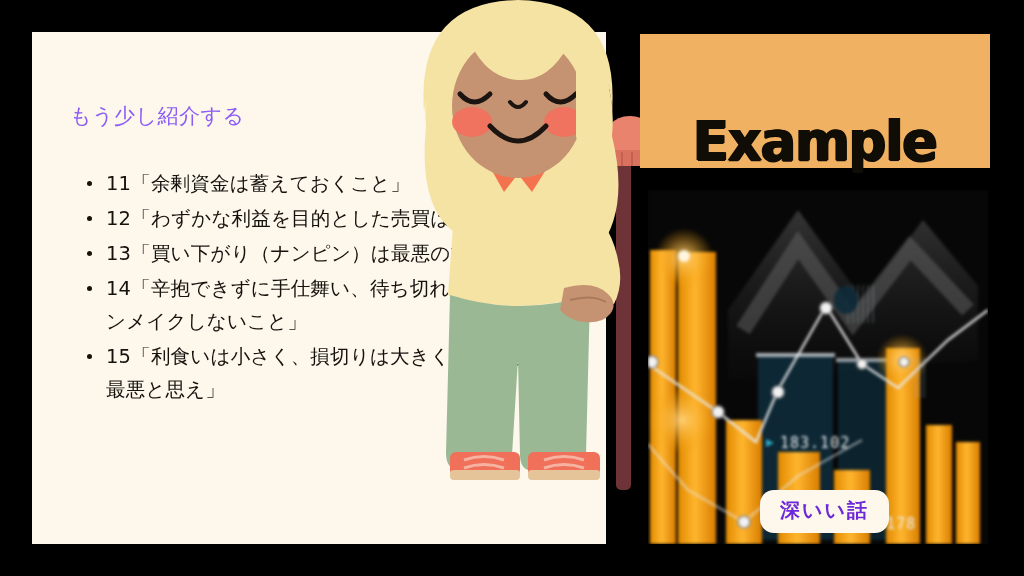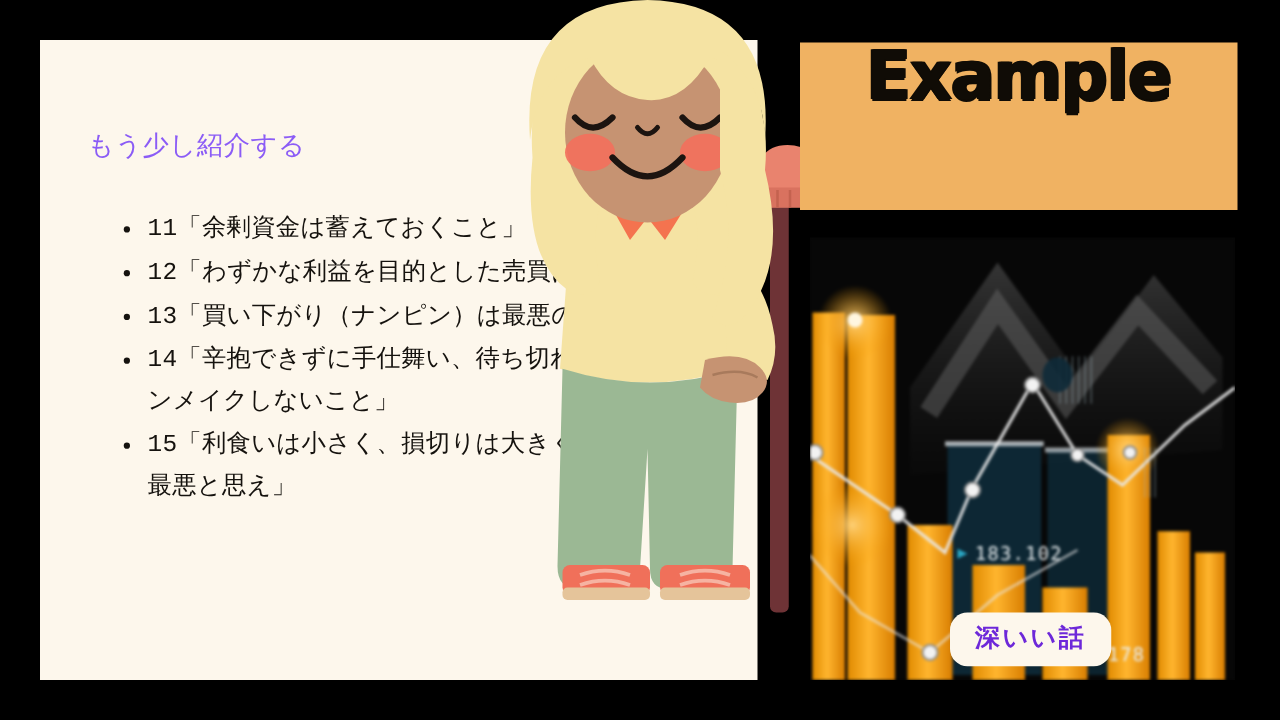--- a/index.html
+++ b/index.html
@@ -12,44 +12,43 @@
   #left-card {
     position:absolute; left:32px; top:32px; width:574px; height:512px;
     background:#FDF7EC; overflow:hidden;
   }
   #slide-title {
     position:absolute; left:38px; top:70px;
     font-size:21px; font-weight:normal; color:#8b5cf6;
     letter-spacing:.5px; white-space:nowrap;
   }
   #bullet-list {
-    position:absolute; left:64px; top:135px; width:500px;
+    position:absolute; left:52px; top:135px; width:500px;
     list-style:none;
-    font-family:Liberation Mono, monospace;
   }
   #bullet-list li {
     position:relative; padding-left:22px;
     font-size:19.5px; line-height:33px; color:#15120e;
     margin-bottom:2px; letter-spacing:.2px;
   }
   #bullet-list li::before {
     content:""; position:absolute; left:3px; top:14px;
     width:5px; height:5px; border-radius:50%; background:#15120e;
   }
 
   
   #illustration {
     position:absolute; left:398px; top:0px; width:250px; height:544px;
     pointer-events:none;
   }
 
   
   #example-banner {
     position:absolute; left:640px; top:34px; width:350px; height:134px;
-    background:#F0B262; display:flex; align-items:flex-start; justify-content:center;
+    background:#F0B262; display:flex; align-items:flex-end; justify-content:center;
   }
   #example-label {
     font-family:"DejaVu Sans","Liberation Sans",sans-serif;
     font-size:47px; font-weight:bold; color:#100c06;
     letter-spacing:-1px;
     transform:scaleX(1.12) scaleY(1.16);
     text-shadow:1px 0 0 #100c06, -1px 0 0 #100c06, 0 1px 0 #100c06;
   }
 
   

